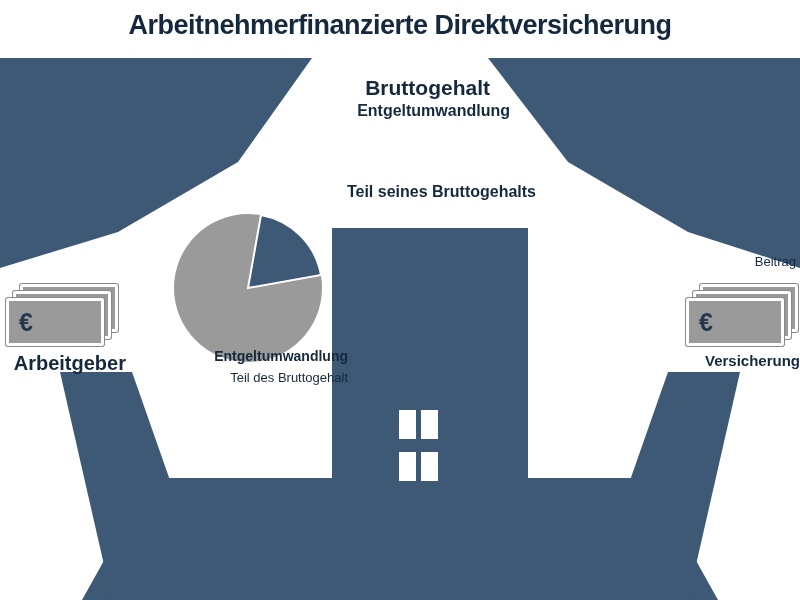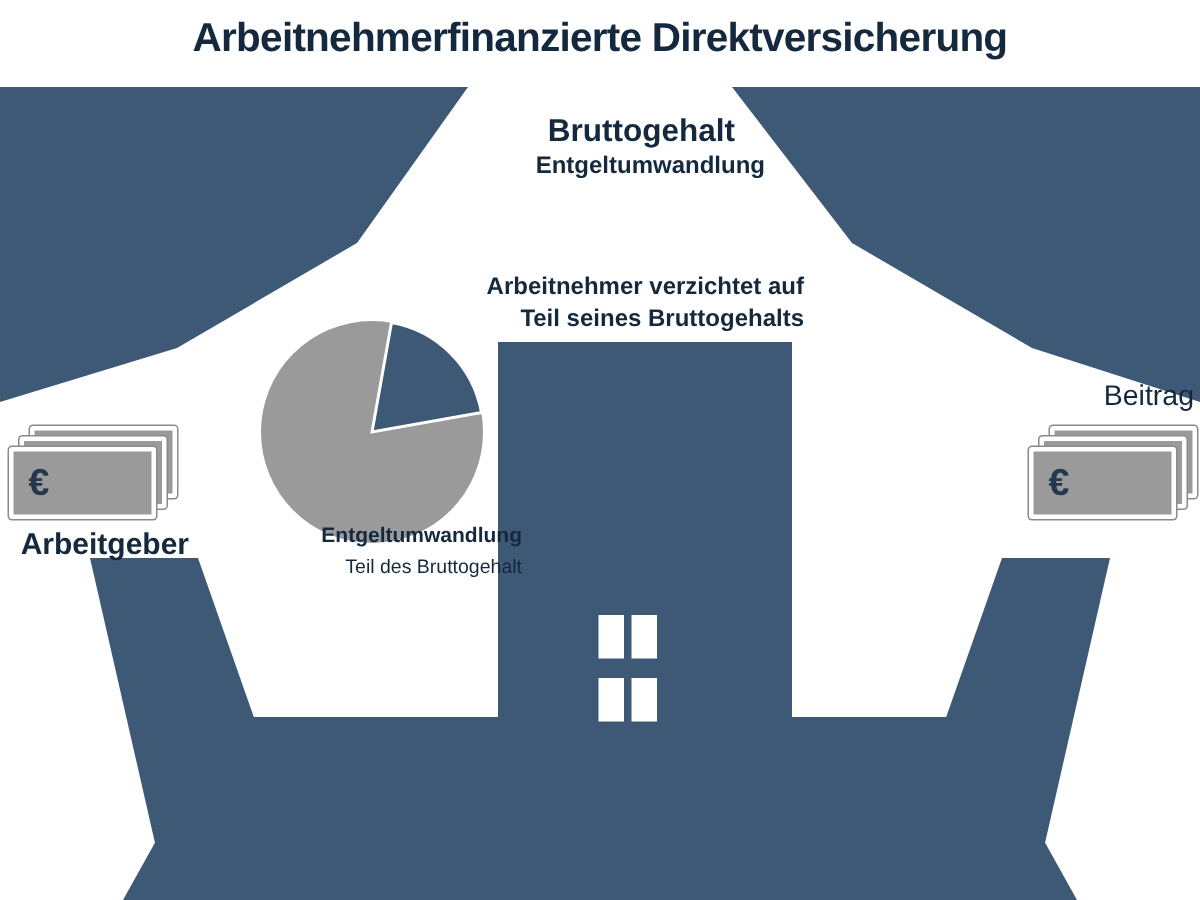--- a/index.html
+++ b/index.html
@@ -8,21 +8,21 @@
   .bg{position:absolute;left:0;top:0;}
   .label{position:absolute;color:#15293e;text-align:right;}
   .title{position:absolute;top:10px;left:0;width:800px;text-align:center;
          font-size:27px;font-weight:bold;color:#15293e;letter-spacing:-0.5px;}
   .gross{top:76px;left:310px;width:180px;font-size:21px;font-weight:bold;}
   .conv{top:102px;left:290px;width:220px;font-size:16px;font-weight:bold;}
   .mid{top:182px;left:312px;width:224px;font-size:16px;font-weight:bold;line-height:1.3;}
   .pie-caption{top:346px;left:148px;width:200px;font-size:13px;line-height:1.55;}
   .pie-caption .c1{font-weight:bold;font-size:14px;}
   .left-label{top:352px;left:0;width:126px;font-size:20px;font-weight:bold;}
-  .right-small{top:254px;left:680px;width:116px;font-size:19px;}
+  .right-small{top:254px;left:680px;width:116px;font-size:13px;}
   .right-label{top:352px;left:676px;width:124px;font-size:15px;font-weight:bold;}
   .banknotes{position:absolute;width:110px;height:64px;}
   .bk-left{left:6px;top:284px;}
   .bk-right{left:686px;top:284px;}
   .note{position:absolute;width:92px;height:42px;background:#9a9a9a;
         border:3px solid #ffffff;border-radius:2px;box-shadow:0 0 0 1px #8a8a8a;}
   .n3{left:14px;top:0;}
   .n2{left:7px;top:7px;}
   .n1{left:0;top:14px;display:flex;align-items:center;}
   .euro{font-size:25px;font-weight:bold;color:#23384f;margin-left:10px;line-height:1;}
@@ -49,21 +49,20 @@
       <path d="M248,288 L261,215 A74,74 0 0 1 321,275 Z" fill="#3d5976" stroke="#ffffff" stroke-width="2"></path>
     </g>
   </svg>
 
   <div class="title">Arbeitnehmerfinanzierte Direktversicherung</div>
 
   <div class="label gross">Bruttogehalt</div>
   <div class="label conv">Entgeltumwandlung</div>
 
   <div class="label mid">
-    <div>Arbeitnehmer verzichtet auf</div>
     <div>Teil seines Bruttogehalts</div>
   </div>
 
   <div class="label pie-caption">
     <div class="c1">Entgeltumwandlung</div>
     <div>Teil des Bruttogehalt</div>
   </div>
 
   <div class="banknotes bk-left">
     <div class="note n3"></div>
@@ -75,20 +74,21 @@
   <div class="label left-label">Arbeitgeber</div>
 
   <div class="label right-small">Beitrag</div>
   <div class="banknotes bk-right">
     <div class="note n3"></div>
     <div class="note n2"></div>
     <div class="note n1">
       <span class="euro">€</span>
     </div>
   </div>
+  <div class="label right-label">Versicherung</div>
 
   <div class="equals">
     <i></i>
     <i></i>
     <i></i>
     <i></i>
   </div>
 
 </div>
 

